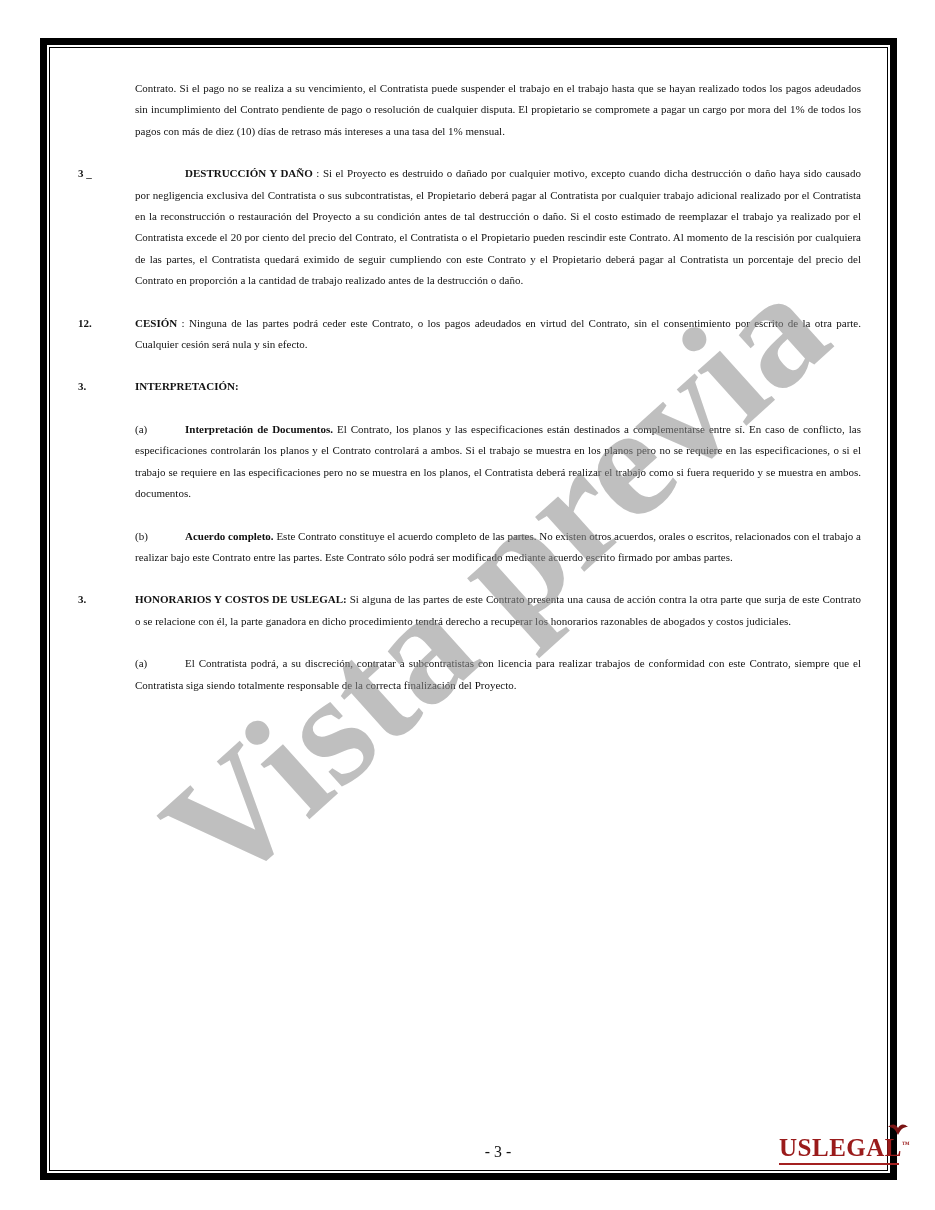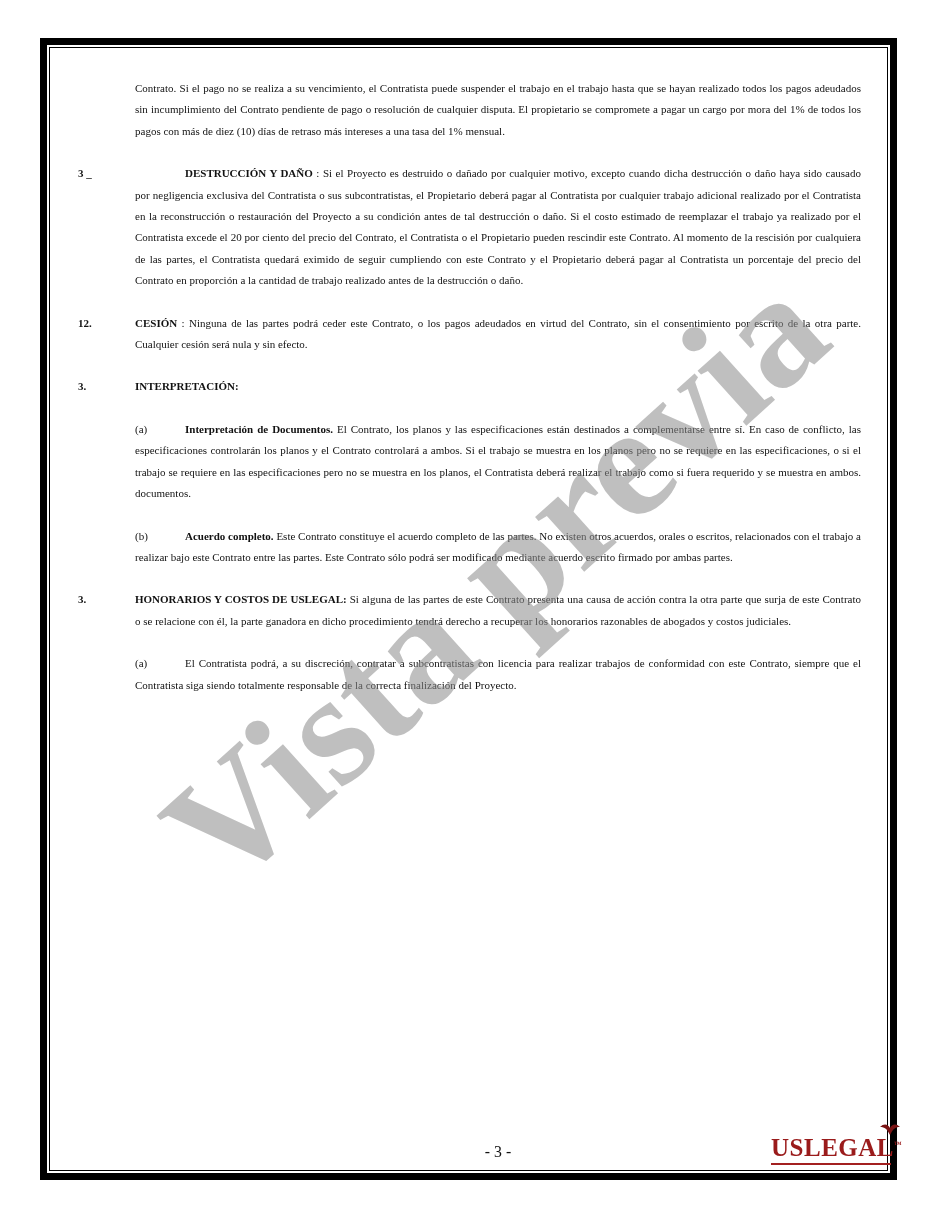--- a/index.html
+++ b/index.html
@@ -54,21 +54,21 @@
   }
   .footer-pagenum {
     position: absolute;
     left: 135px; top: 1143px;
     width: 726px;
     text-align: center;
     font-size: 15.8px;
   }
   .uslegal-logo {
     position: absolute;
-    right: 44px; top: 1132px;
+    right: 36px; top: 1132px;
     width: 120px;
     text-align: right;
     z-index: 6;
   }
   .uslegal-text {
     font-family: "Liberation Serif", serif;
     font-weight: 700;
     font-size: 25px;
     letter-spacing: 0.5px;
     color: #9a1b1b;

